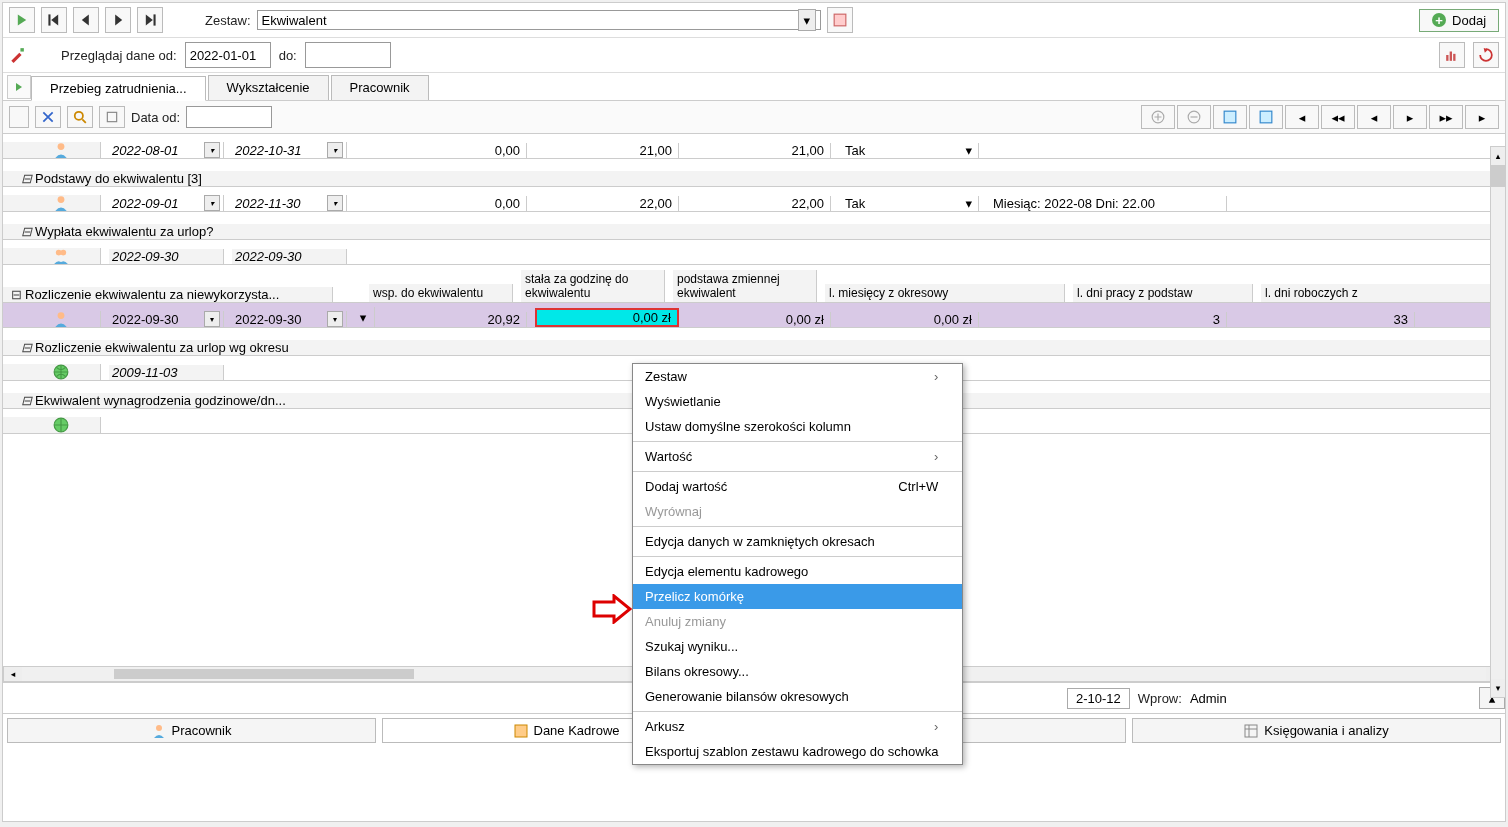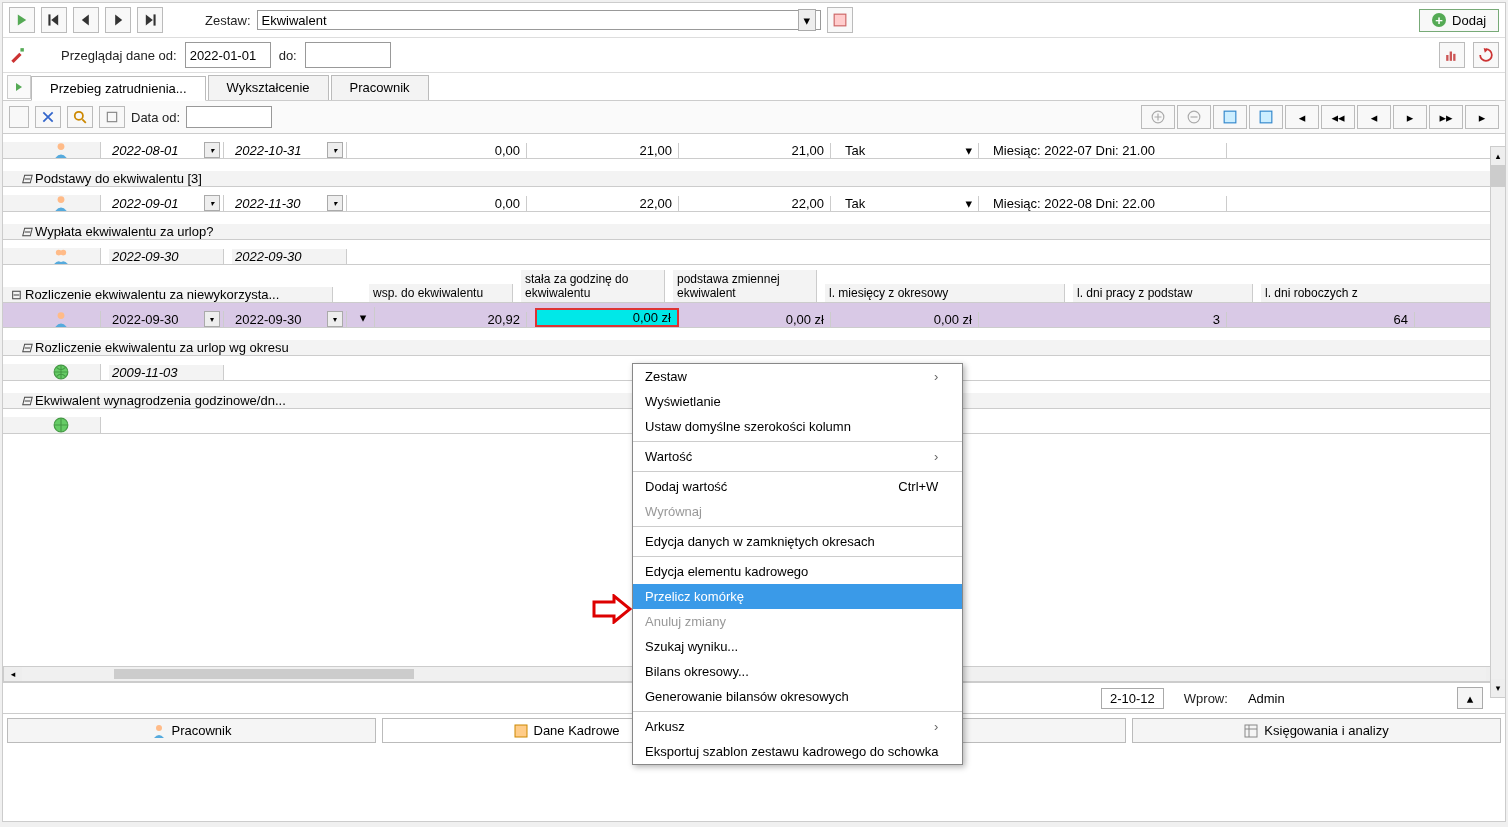--- a/index.html
+++ b/index.html
@@ -51,21 +51,21 @@
 .hdr-row { height:38px; }
 .section-row { height:28px; }
 .section-row .tree-col { width:100%; background:#f3f3f3; border-right:none; padding-left:18px; font-style:italic; }
 .highlight-row { background:#d9c9e6; }
 .highlight-row .tree-col { background:#d9c9e6; }
 .highlight-row .date-cell { font-style:normal; }
 .highlight-cyan { background:#00e8e8; border:2px solid #d33; }
 .globe-ico { width:16px; height:16px; }
 
 
-.status { display:flex; align-items:center; gap:20px; padding:4px 22px; border-top:1px solid #ccc; }
+.status { display:flex; align-items:center; gap:8px; padding:4px 0; border-top:1px solid #ccc; }
 .status .box { border:1px solid #aaa; padding:2px 8px; background:#fff; }
 .status .upbtn { margin-left:auto; width:26px; height:22px; border:1px solid #aaa; background:#f5f5f5; display:flex; align-items:center; justify-content:center; }
 
 
 .btabs { display:flex; gap:6px; padding:4px; border-top:1px solid #ccc; }
 .btab { flex:1; border:1px solid #bbb; background:#f5f5f5; padding:4px; display:flex; align-items:center; justify-content:center; gap:6px; cursor:pointer; }
 .btab.active { background:#fff; }
 .ico16 { width:14px; height:14px; }
 
 
@@ -246,21 +246,20 @@
           <span class="dd">▾</span>
         </div>
       <div class="tiny-col"></div>
       <div class="num-cell w140">0,00</div>
       <div class="num-cell w140">21,00</div>
       <div class="num-cell w140">21,00</div>
       <div class="text-cell w130">
           <span>Tak</span>
           <span class="dd" style="margin-left:auto">▾</span>
         </div>
-      <div class="text-cell" style="width:240px">Miesiąc: 2022-07 Dni: 21.00</div>
       <div class="text-cell wrest"></div>
     </div>
 
     <div class="grid-row section-row">
       <div class="tree-col">
           <span class="exp">⊟</span>
           <span style="font-style:normal">Podstawy do ekwiwalentu [3]</span>
         </div>
     </div>
 
@@ -343,21 +342,21 @@
           <span class="dd">▾</span>
         </div>
       <div class="tiny-col" style="background:#d9c9e6">
           <span class="dd" style="width:16px;height:20px;display:flex;align-items:center;justify-content:center">▾</span>
         </div>
       <div class="num-cell w140">20,92</div>
       <div class="num-cell w140 highlight-cyan">0,00 zł</div>
       <div class="num-cell w140">0,00 zł</div>
       <div class="num-cell w130">0,00 zł</div>
       <div class="num-cell" style="width:240px">3</div>
-      <div class="num-cell" style="width:180px">64</div>
+      <div class="num-cell" style="width:180px">33</div>
       <div class="text-cell wrest"></div>
     </div>
 
     <div class="grid-row section-row">
       <div class="tree-col">
           <span class="exp">⊟</span>
           <span style="font-style:normal">Rozliczenie ekwiwalentu za urlop wg okresu</span>
         </div>
     </div>
 

